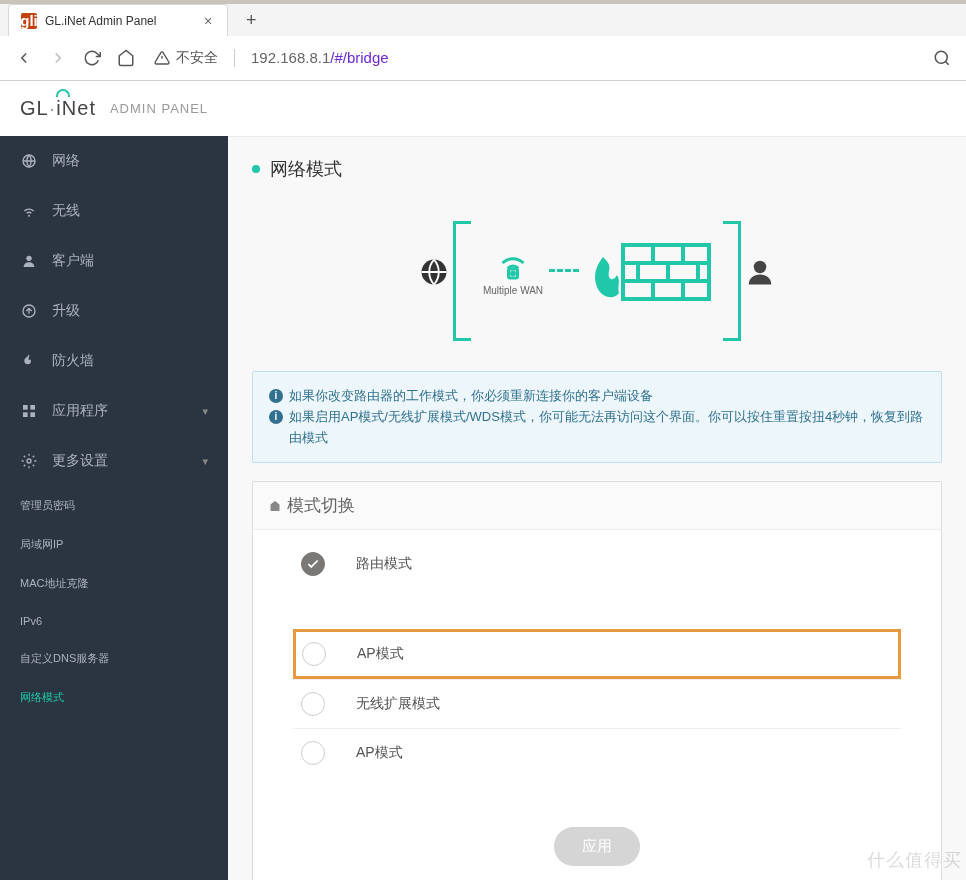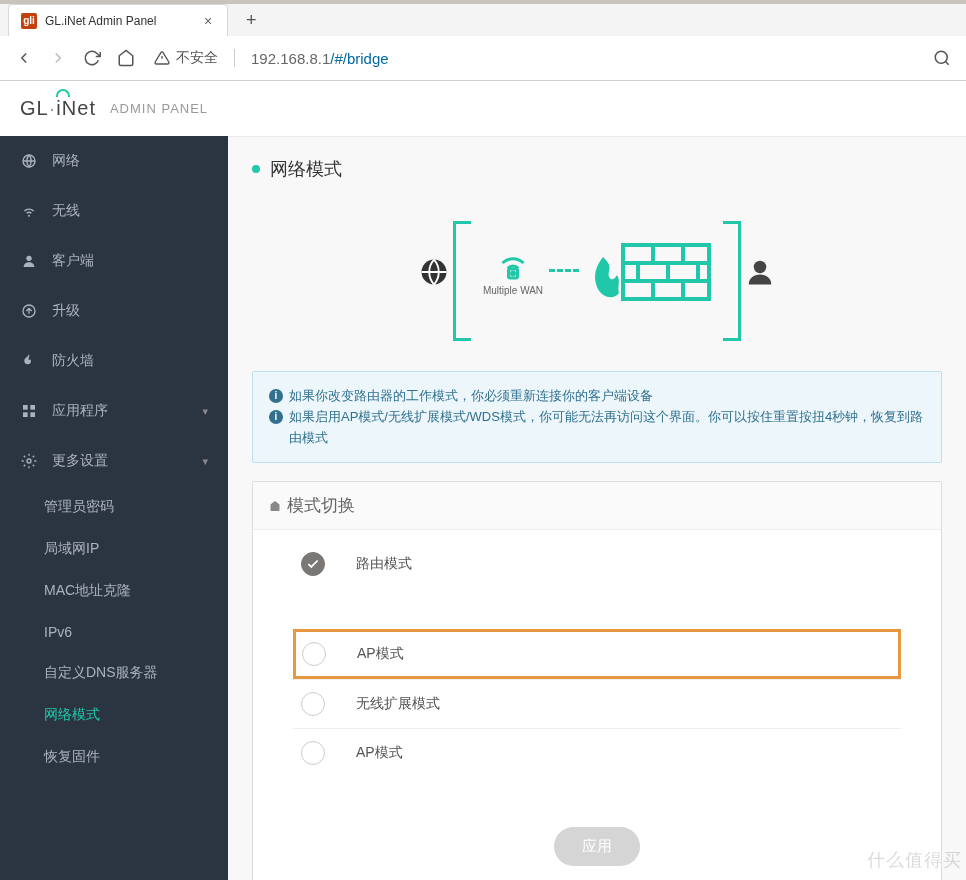--- a/index.html
+++ b/index.html
@@ -2,52 +2,52 @@
 <html><head>
 <meta charset="utf-8">
 <style>
 * { margin: 0; padding: 0; box-sizing: border-box; }
 body { font-family: "Microsoft YaHei", Arial, sans-serif; font-size: 14px; background: #f5f5f5; width: 966px; height: 880px; overflow: hidden; }
 
 
 .browser-bar { background: #fff; border-bottom: 1px solid #d0d0d0; }
 .tab-strip { display: flex; align-items: center; height: 36px; background: linear-gradient(to bottom, #c8c4bc 0, #c8c4bc 4px, #f4f4f4 4px); padding-top: 4px; }
 .tab { display: flex; align-items: center; gap: 8px; background: #fff; border: 1px solid #d8d8d8; border-bottom: none; border-radius: 4px 4px 0 0; padding: 6px 12px; margin-left: 8px; height: 32px; min-width: 220px; }
-.favicon { width: 16px; height: 16px; background: #c2410c; color: #fff; font-size: 10px; display: flex; align-items: center; justify-content: center; border-radius: 2px; font-weight: bold; }
+.favicon { width: 16px; height: 16px; background: #c2410c; color: #fff; font-size: 15px; display: flex; align-items: center; justify-content: center; border-radius: 2px; font-weight: bold; }
 .tab-title { flex: 1; font-size: 12px; color: #333; }
 .tab-close { width: 14px; height: 14px; display: flex; align-items: center; justify-content: center; font-size: 14px; color: #666; cursor: pointer; }
 .new-tab { margin-left: 10px; font-size: 18px; color: #555; cursor: pointer; padding: 2px 8px; }
 
 .nav-bar { display: flex; align-items: center; gap: 14px; height: 44px; padding: 0 14px; background: #fff; }
 .nav-btn { width: 20px; height: 20px; display: flex; align-items: center; justify-content: center; color: #555; cursor: pointer; }
 .nav-btn.disabled { color: #bbb; cursor: default; }
 .nav-btn svg { width: 18px; height: 18px; }
-.url-area { flex: 1; display: flex; align-items: flex-end; gap: 16px; margin-left: 4px; }
+.url-area { flex: 1; display: flex; align-items: flex-start; gap: 16px; margin-left: 4px; }
 .security-badge { display: flex; align-items: center; gap: 6px; color: #555; font-size: 14px; }
 .url-divider { width: 1px; height: 18px; background: #ccc; }
 .url-text { font-size: 15px; color: #666; }
-.url-text .path { color: #0369a1; }
+.url-text .path { color: #6d28d9; }
 .search-btn { color: #555; }
 
 
 .app-header { display: flex; align-items: center; gap: 14px; padding: 16px 20px; background: #fff; }
 .logo { font-size: 20px; color: #444; letter-spacing: 1px; }
 .logo .dot { color: #999; }
 .logo-wifi { position: relative; display: inline-block; }
 .logo-wifi::before { content: ""; position: absolute; top: -8px; left: 0; width: 10px; height: 6px; border: 2px solid #20c7a8; border-bottom: none; border-radius: 10px 10px 0 0; }
 .admin-label { font-size: 13px; color: #999; letter-spacing: 1px; }
 
 
 .app-body { display: flex; height: calc(100% - 132px); }
 .sidebar { width: 228px; background: #2b3541; color: #aab2bd; overflow-y: auto; }
 .side-item { display: flex; align-items: center; gap: 14px; padding: 16px 20px; cursor: pointer; font-size: 14px; }
 .side-icon { width: 18px; height: 18px; display: flex; align-items: center; justify-content: center; flex-shrink: 0; }
 .side-icon svg { width: 16px; height: 16px; fill: #aab2bd; }
 .chev { margin-left: auto; font-size: 11px; color: #888; }
-.subitem { padding: 12px 20px 12px 44px; cursor: pointer; font-size: 14px; color: #aab2bd; }
+.subitem { padding: 12px 20px 12px 20px; cursor: pointer; font-size: 11px; color: #aab2bd; }
 .subitem.active { color: #20c7a8; }
 
 
 .main { flex: 1; background: #f8f8f8; padding: 20px 24px; overflow-y: auto; border-top: 1px solid #eaeaea; }
 .section-title { display: flex; align-items: center; gap: 10px; font-size: 18px; color: #333; margin-bottom: 20px; }
 .sec-dot { width: 8px; height: 8px; background: #20c7a8; border-radius: 50%; }
 
 
 .diagram { display: flex; align-items: flex-start; justify-content: center; gap: 4px; padding: 20px 0 30px; }
 .dg-col { display: flex; flex-direction: column; align-items: flex-start; }
@@ -215,21 +215,20 @@
           <span class="chev">▾</span>
         </div>
       </div>
     <div id="side-sub">
         <div class="subitem">管理员密码</div>
         <div class="subitem">局域网IP</div>
         <div class="subitem">MAC地址克隆</div>
         <div class="subitem">IPv6</div>
         <div class="subitem">自定义DNS服务器</div>
         <div class="subitem active">网络模式</div>
-        <div class="subitem">恢复固件</div>
       </div>
   </div>
 
   <div class="main">
     <div class="section-title">
       <span class="sec-dot"></span>
       <span>网络模式</span>
     </div>
 
     <div class="diagram">

